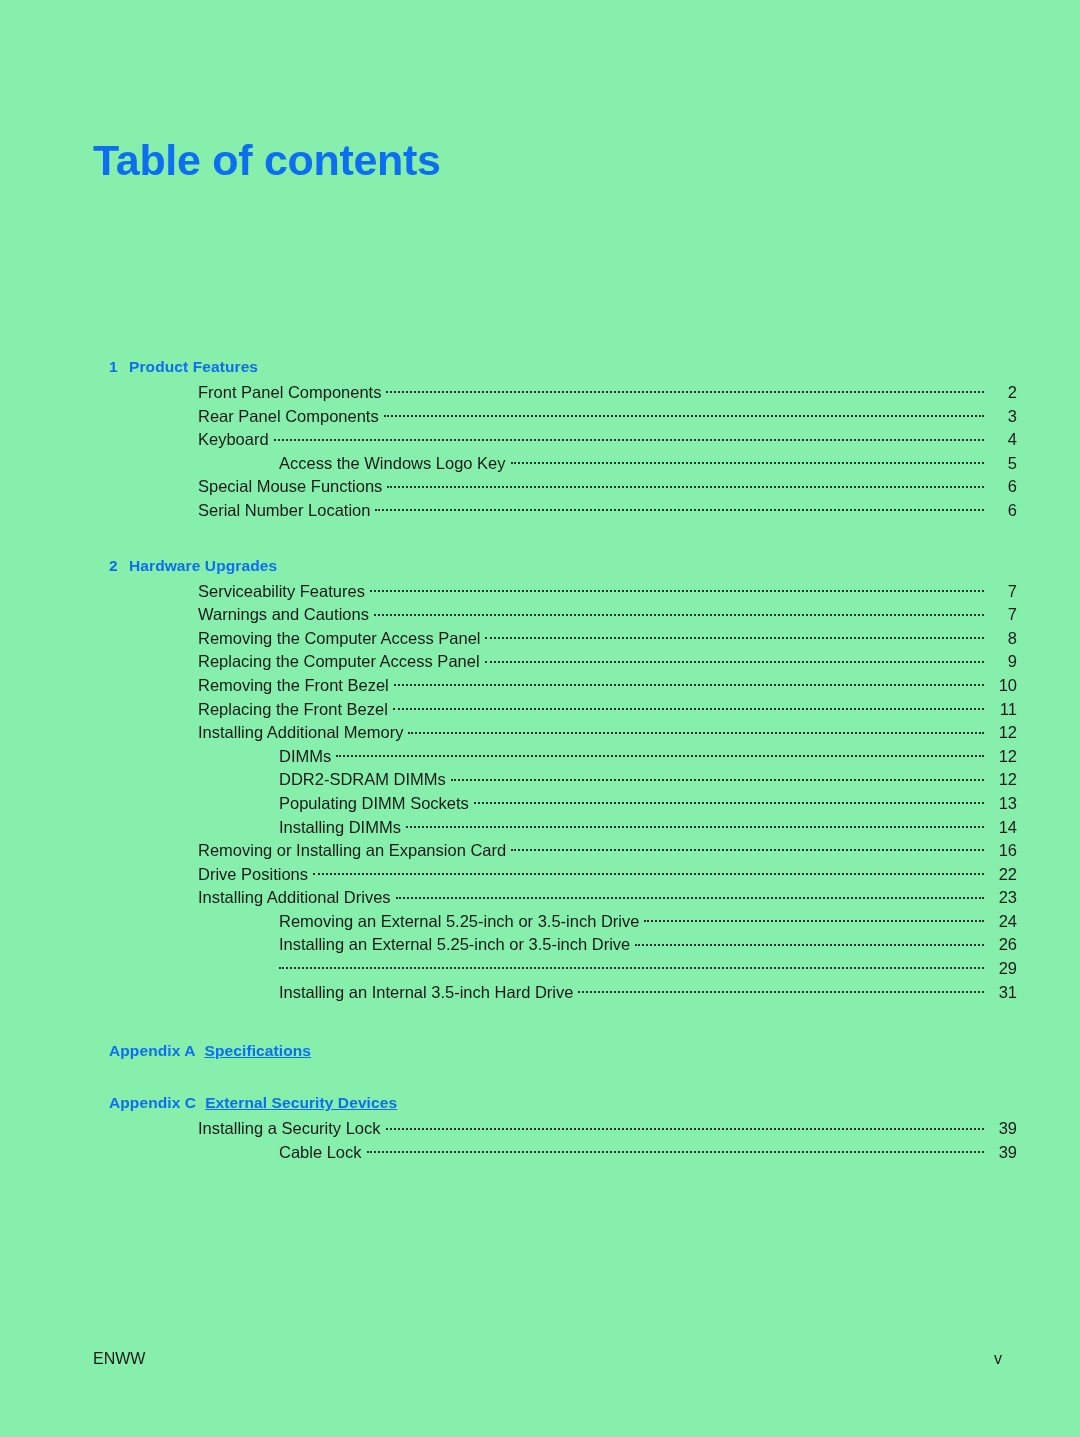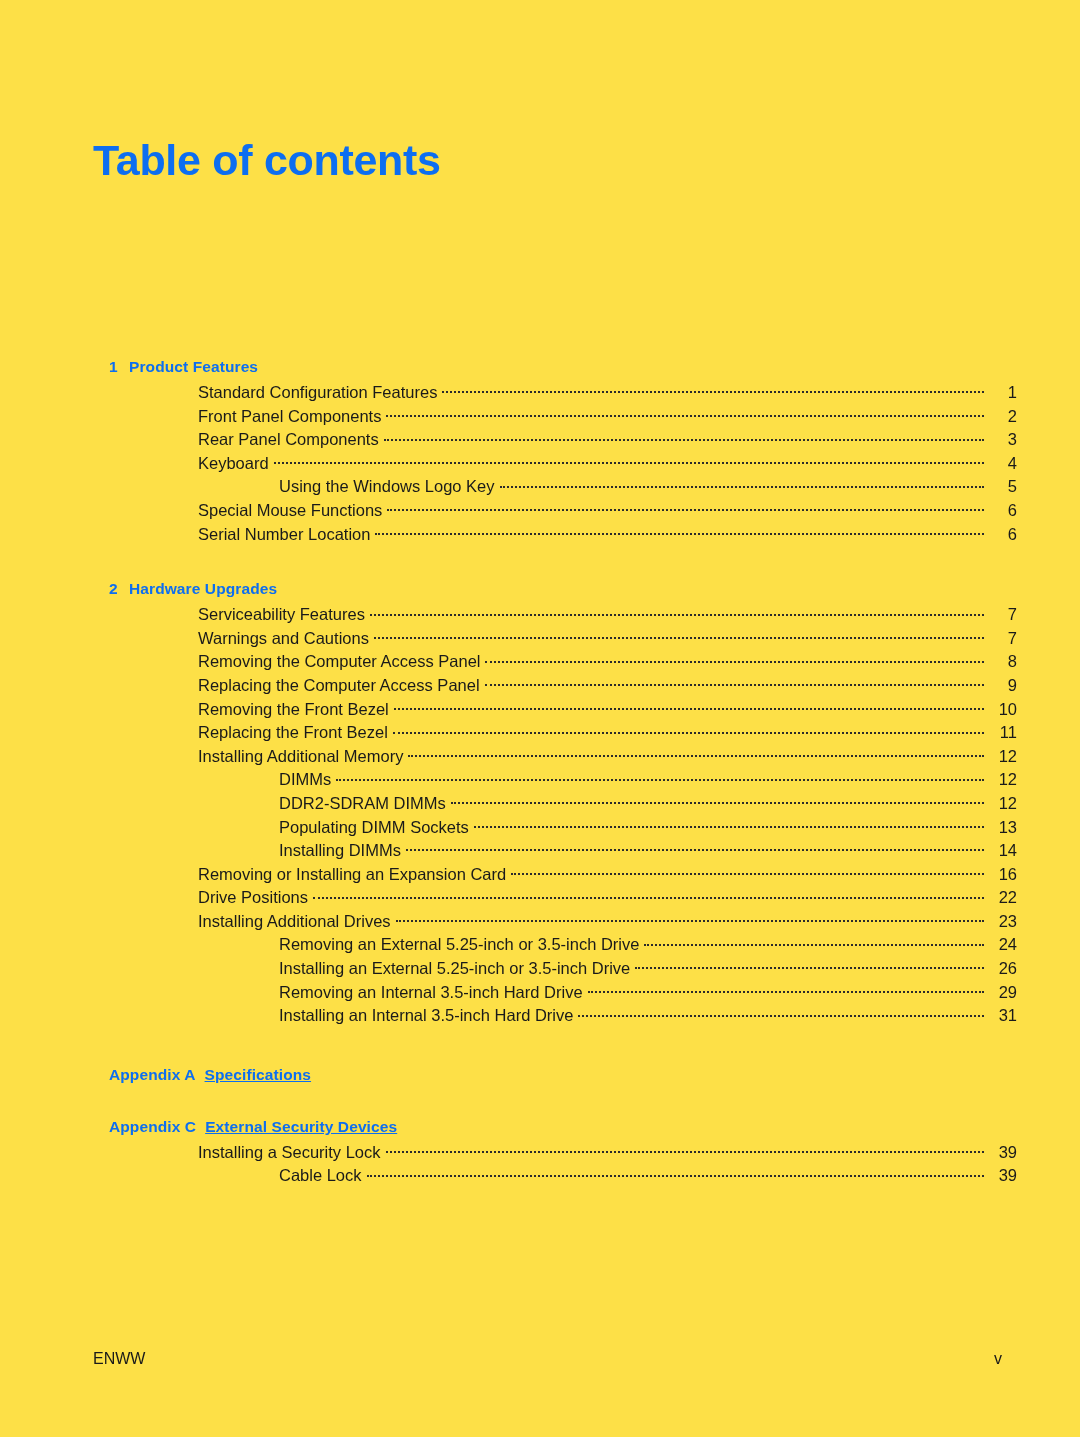--- a/index.html
+++ b/index.html
@@ -8,21 +8,21 @@
     background: #ffffff;
   }
   body {
     font-family: "Liberation Sans", sans-serif;
     color: #000000;
   }
   .page {
     position: relative;
     width: 1080px;
     height: 1437px;
-    background: #fde047;
+    background: #86efac;
     overflow: hidden;
     box-sizing: border-box;
   }
 
   
   .doc-title {
     position: absolute;
     left: 93px;
     top: 108px;
     font-size: 43px;
@@ -131,41 +131,36 @@
 <body>
 
 <div class="page">
 
   <h1 class="doc-title">Table of contents</h1>
 
   <div class="toc" id="toc-root">
       <div class="chapter-block">
         <div class="chapter-head"><span class="num">1</span><span class="ttl">Product Features</span></div>
         <div class="entry lvl1">
-          <span class="label">Standard Configuration Features</span>
-          <span class="leader"></span>
-          <span class="pageno">1</span>
-        </div>
-        <div class="entry lvl1">
           <span class="label">Front Panel Components</span>
           <span class="leader"></span>
           <span class="pageno">2</span>
         </div>
         <div class="entry lvl1">
           <span class="label">Rear Panel Components</span>
           <span class="leader"></span>
           <span class="pageno">3</span>
         </div>
         <div class="entry lvl1">
           <span class="label">Keyboard</span>
           <span class="leader"></span>
           <span class="pageno">4</span>
         </div>
         <div class="entry lvl2">
-          <span class="label">Using the Windows Logo Key</span>
+          <span class="label">Access the Windows Logo Key</span>
           <span class="leader"></span>
           <span class="pageno">5</span>
         </div>
         <div class="entry lvl1">
           <span class="label">Special Mouse Functions</span>
           <span class="leader"></span>
           <span class="pageno">6</span>
         </div>
         <div class="entry lvl1">
           <span class="label">Serial Number Location</span>
@@ -249,21 +244,20 @@
           <span class="label">Removing an External 5.25-inch or 3.5-inch Drive</span>
           <span class="leader"></span>
           <span class="pageno">24</span>
         </div>
         <div class="entry lvl2">
           <span class="label">Installing an External 5.25-inch or 3.5-inch Drive</span>
           <span class="leader"></span>
           <span class="pageno">26</span>
         </div>
         <div class="entry lvl2">
-          <span class="label">Removing an Internal 3.5-inch Hard Drive</span>
           <span class="leader"></span>
           <span class="pageno">29</span>
         </div>
         <div class="entry lvl2">
           <span class="label">Installing an Internal 3.5-inch Hard Drive</span>
           <span class="leader"></span>
           <span class="pageno">31</span>
         </div>
       </div>
       <div class="chapter-block appendix-block first-appendix">

